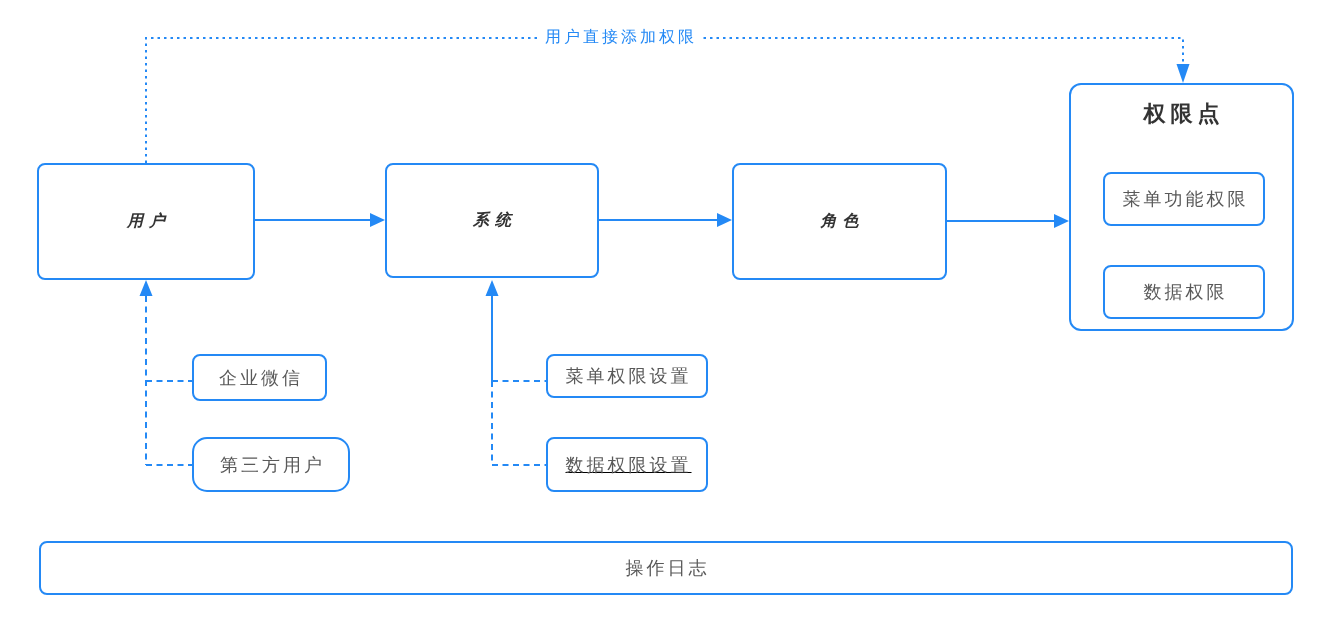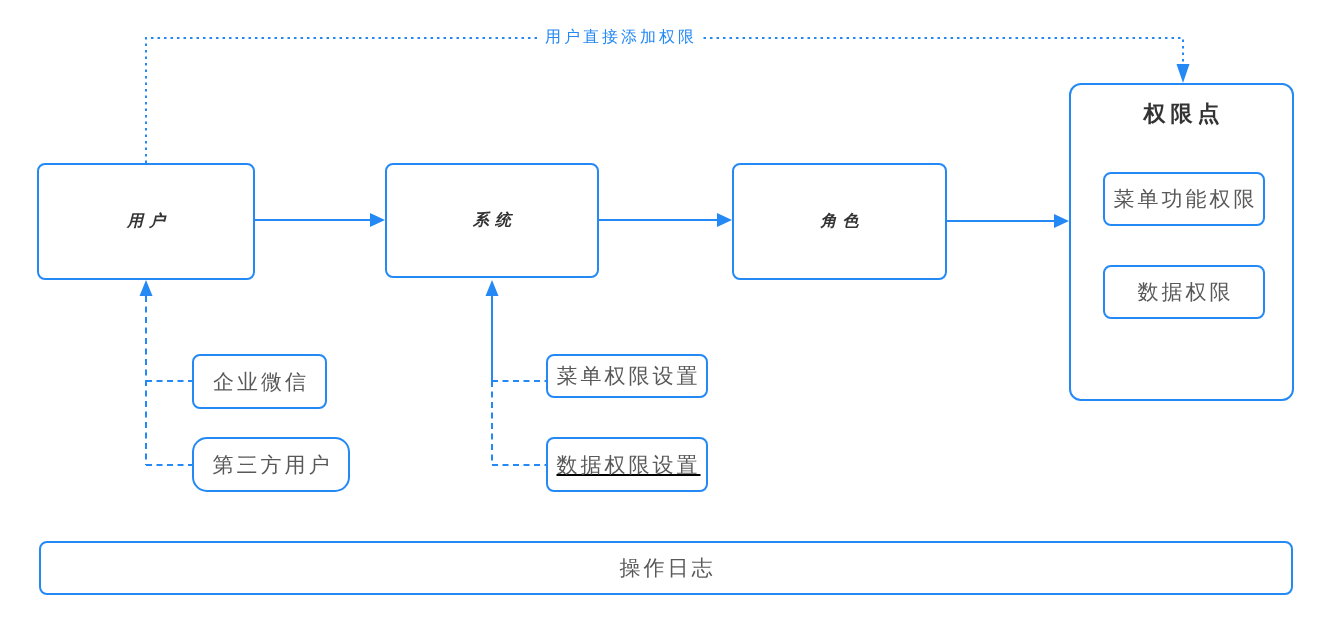--- a/index.html
+++ b/index.html
@@ -21,21 +21,21 @@
   .node{
     position:absolute;box-sizing:border-box;background:#fff;
     border:2px solid var(--accent);border-radius:8px;
     display:flex;align-items:center;justify-content:center;z-index:2;
   }
   .main-label{
     font-size:16px;font-weight:bold;color:var(--title-text);
     letter-spacing:6px;margin-right:-6px;white-space:nowrap;font-style:italic;
   }
   .sub-label{
-    font-size:21px;color:var(--label-text);
+    font-size:18px;color:var(--label-text);
     letter-spacing:3px;margin-right:-3px;white-space:nowrap;
   }
   .group{border-radius:12px;justify-content:flex-start;flex-direction:column;}
   .group-title{
     margin-top:14px;font-size:22px;font-weight:bold;color:var(--title-text);
     letter-spacing:5px;margin-right:-5px;white-space:nowrap;
   }
   .group .inner{position:absolute;border-radius:8px;}
   .edge-label{
     position:absolute;z-index:3;background:#fff;padding:1px 5px;
@@ -92,31 +92,31 @@
   </div>
 
   <div class="node" style="left:385px;top:163px;width:214px;height:115px;">
     <span class="main-label">系统</span>
   </div>
 
   <div class="node" style="left:732px;top:163px;width:215px;height:117px;">
     <span class="main-label">角色</span>
   </div>
 
-  <div class="node group" style="left:1069px;top:83px;width:225px;height:318px;">
+  <div class="node group" style="left:1069px;top:83px;width:225px;height:248px;">
     <span class="group-title">权限点</span>
     <div class="node inner" style="left:32px;top:87px;width:162px;height:54px;">
       <span class="sub-label">菜单功能权限</span>
     </div>
     <div class="node inner" style="left:32px;top:180px;width:162px;height:54px;">
       <span class="sub-label">数据权限</span>
     </div>
   </div>
 
-  <div class="node" style="left:192px;top:354px;width:135px;height:55px;">
+  <div class="node" style="left:192px;top:354px;width:135px;height:47px;">
     <span class="sub-label">企业微信</span>
   </div>
 
   <div class="node" style="left:192px;top:437px;width:158px;height:55px;border-radius:15px;">
     <span class="sub-label">第三方用户</span>
   </div>
 
   <div class="node" style="left:546px;top:354px;width:162px;height:44px;">
     <span class="sub-label">菜单权限设置</span>
   </div>

